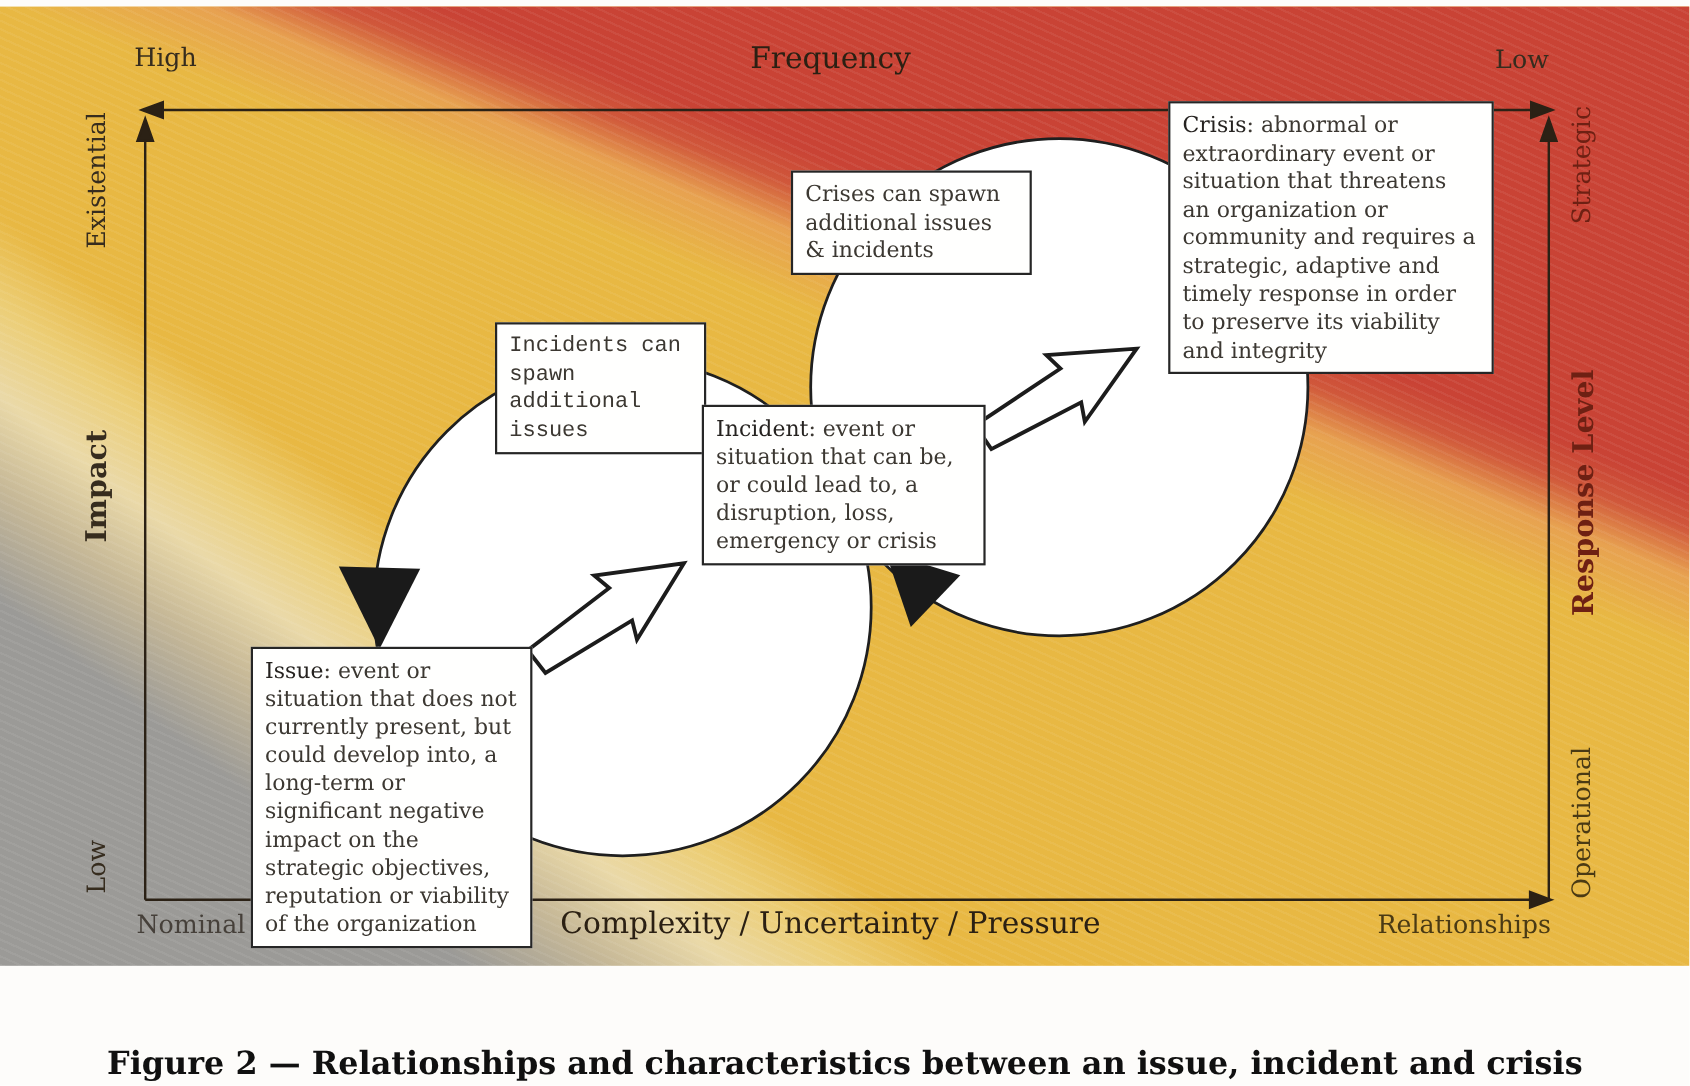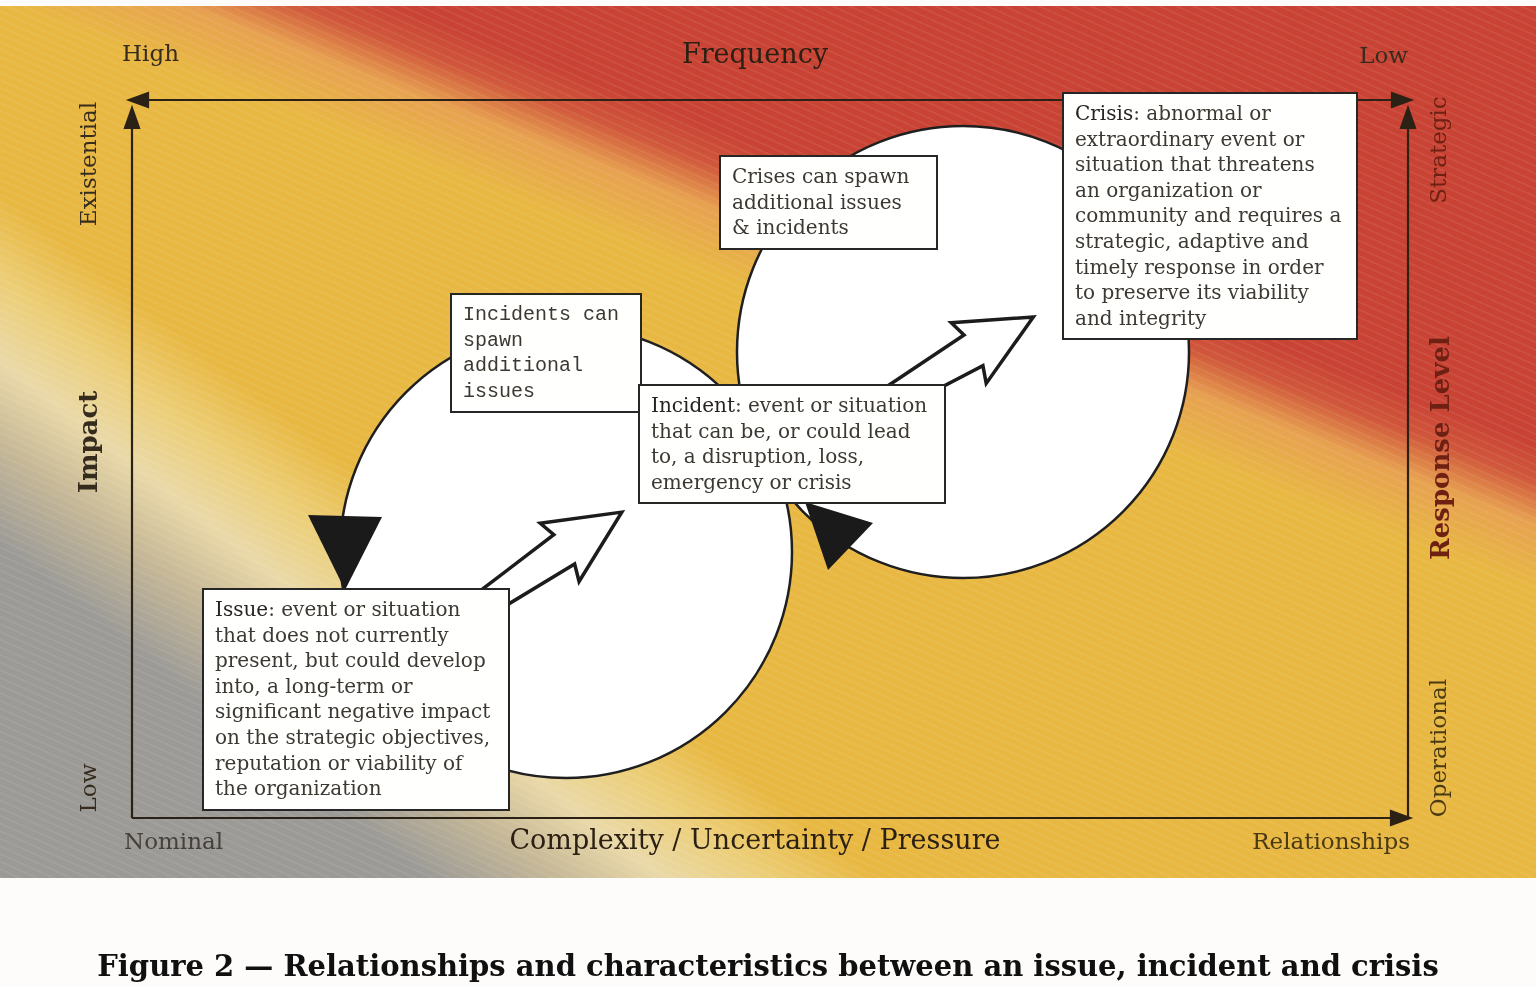--- a/index.html
+++ b/index.html
@@ -100,25 +100,25 @@
     </div>
 
     <div class="defbox" style="left:450px;top:287px;width:192px;font-family:Liberation Mono, monospace;">
       <span>Incidents can spawn additional issues</span>
     </div>
 
     <div class="defbox" style="left:1062px;top:86px;width:296px;">
       <span class="term">Crisis</span><span>: abnormal or extraordinary event or situation that threatens an organization or community and requires a strategic, adaptive and timely response in order to preserve its viability and integrity</span>
     </div>
 
-    <div class="defbox" style="left:638px;top:378px;width:308px;">
+    <div class="defbox" style="left:638px;top:362px;width:258px;">
       <span class="term">Incident</span><span>: event or situation that can be, or could lead to, a disruption, loss, emergency or crisis</span>
     </div>
 
-    <div class="defbox" style="left:202px;top:582px;width:308px;">
+    <div class="defbox" style="left:228px;top:582px;width:256px;">
       <span class="term">Issue</span><span>: event or situation that does not currently present, but could develop into, a long-term or significant negative impact on the strategic objectives, reputation or viability of the organization</span>
     </div>
 
   </div>
 
   <div class="caption">Figure 2 — Relationships and characteristics between an issue, incident and crisis</div>
 
 </div>
 
 </body></html>

